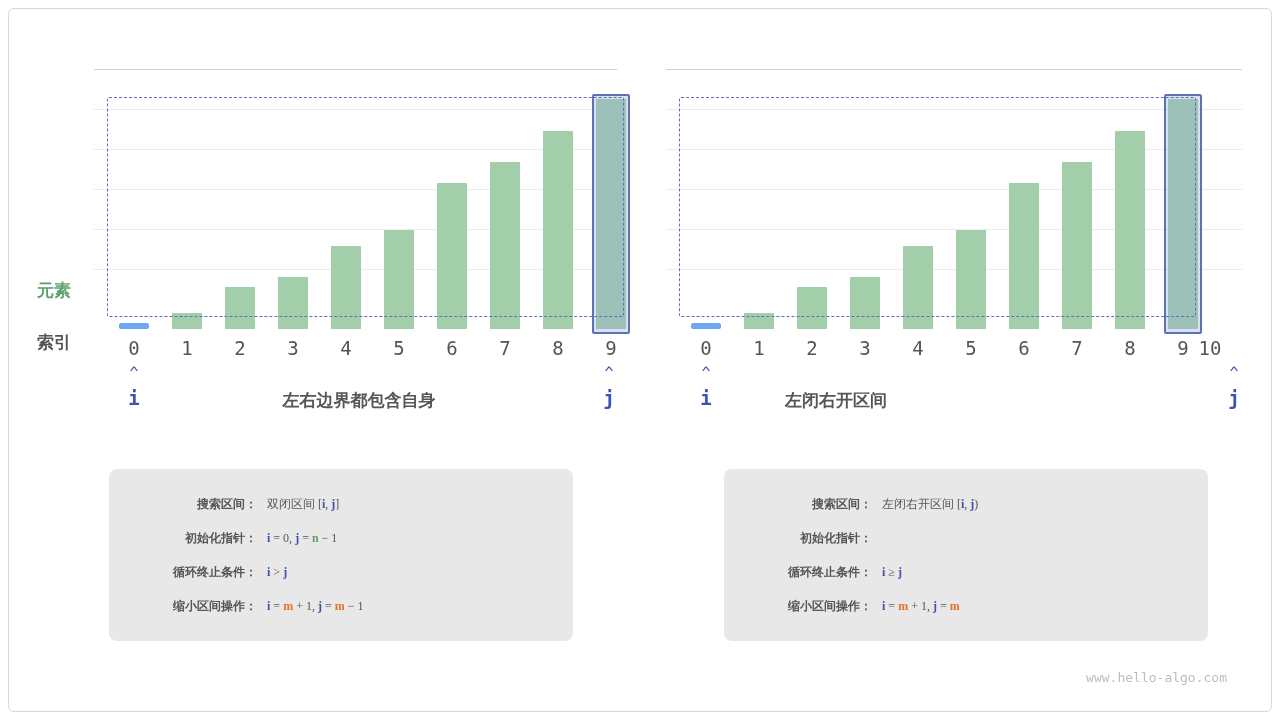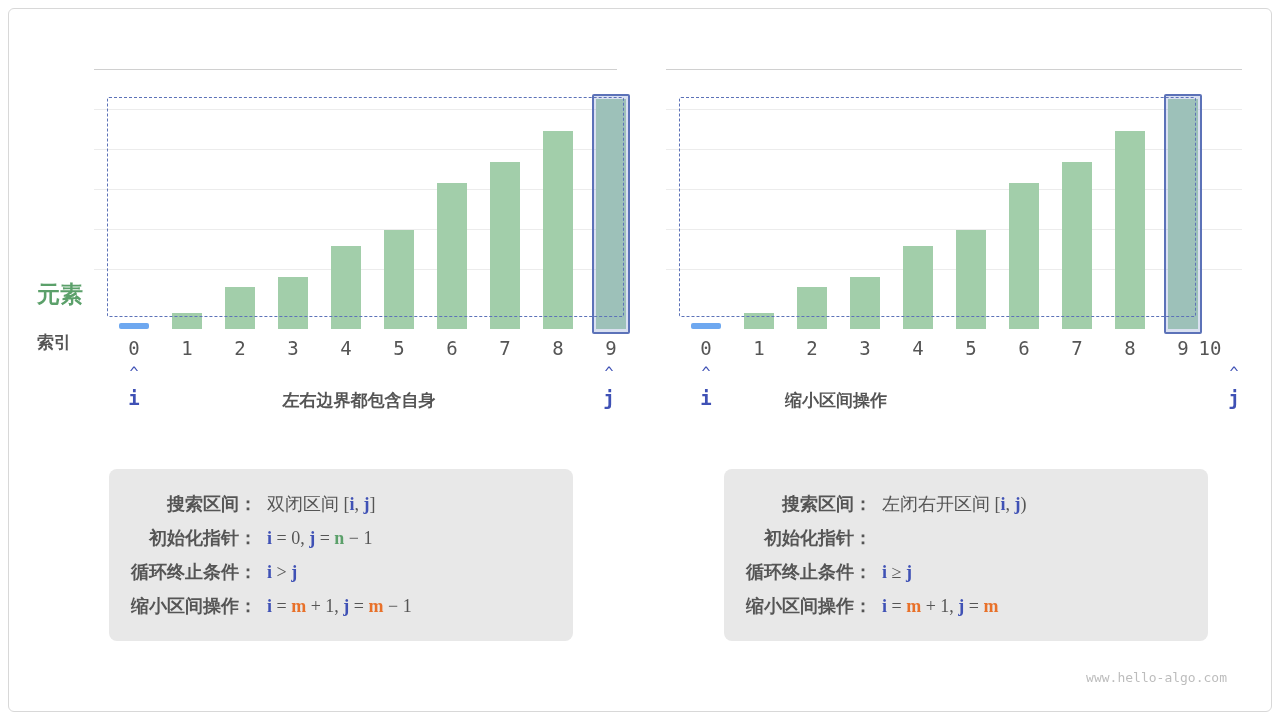--- a/index.html
+++ b/index.html
@@ -63,21 +63,21 @@
   .dash-box {
     position: absolute;
     border: 1.5px dashed #5c72b8;
     box-sizing: border-box;
     border-radius: 2px;
   }
 
   
   .elem-label {
     position: absolute;
-    font-size: 23px;
+    font-size: 17px;
     color: #5ba06a;
     font-weight: bold;
   }
   .index-label {
     position: absolute;
     font-size: 17px;
     color: #555;
     font-weight: bold;
   }
   .tick {
@@ -116,21 +116,21 @@
   
   .infobox {
     position: absolute;
     background: #e8e8e8;
     border-radius: 8px;
     padding: 18px 26px 18px 18px;
   }
   .inforow {
     display: flex;
     align-items: baseline;
-    font-size: 18px;
+    font-size: 12px;
     line-height: 34px;
     white-space: nowrap;
   }
   .inforow .key {
     color: #555;
     font-weight: bold;
     text-align: right;
     width: 130px;
     flex: 0 0 130px;
   }
@@ -236,21 +236,21 @@
         <div class="tick" style="left: 449px; top: 268px;">8</div>
         <div class="tick" style="left: 502px; top: 268px;">9</div>
         <div class="tick" style="left: 529px; top: 268px;">10</div>
       </div>
 
     <div class="caret" style="left:25px; top:295px;">^</div>
     <div class="ptr-name" style="left:25px; top:318px;">i</div>
     <div class="caret" style="left:553px; top:295px;">^</div>
     <div class="ptr-name" style="left:553px; top:318px;">j</div>
 
-    <div class="caption" style="left:55px; top:320px; width:230px;">缩小区间操作</div>
+    <div class="caption" style="left:55px; top:320px; width:230px;">左闭右开区间</div>
   </div>
 
   <div class="elem-label" style="left:28px; top:270px;">元素</div>
   <div class="index-label" style="left:28px; top:322px;">索引</div>
 
   <div class="infobox" id="info-left" style="left:100px; top:460px; width:420px;">
       <div class="inforow">
         <div class="key">搜索区间：</div>
         <div class="val"><span>双闭区间 [</span><span class="v-i">i</span><span>, </span><span class="v-j">j</span><span>]</span></div>
       </div>

